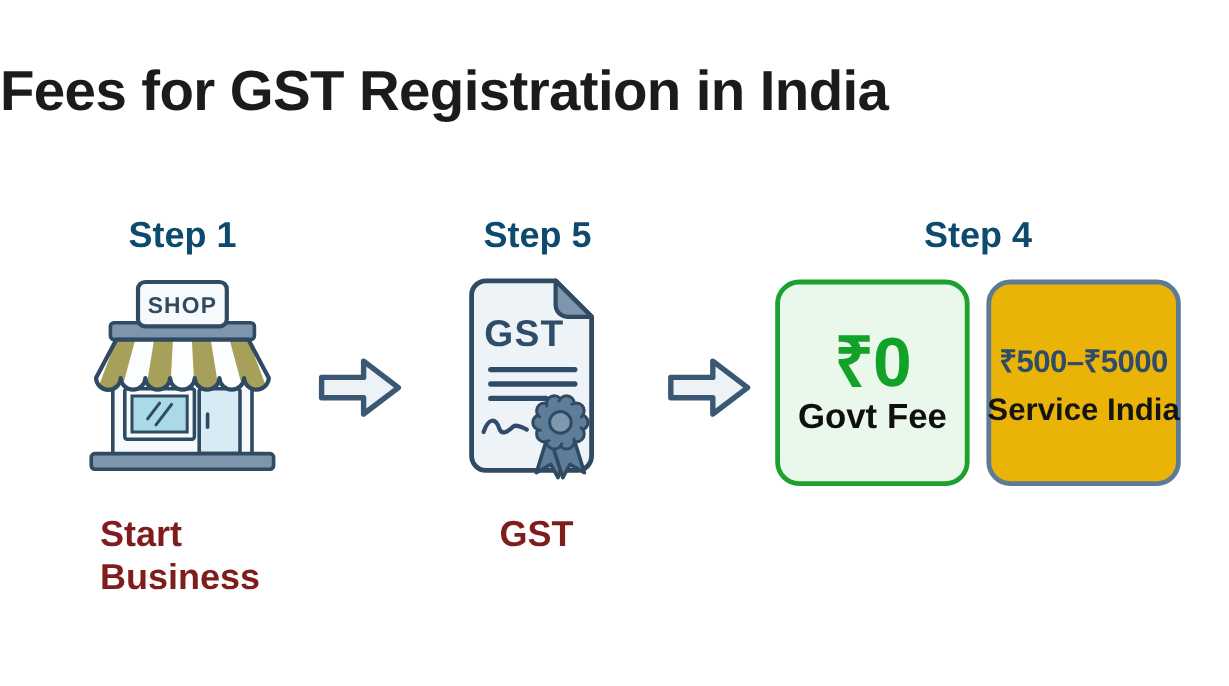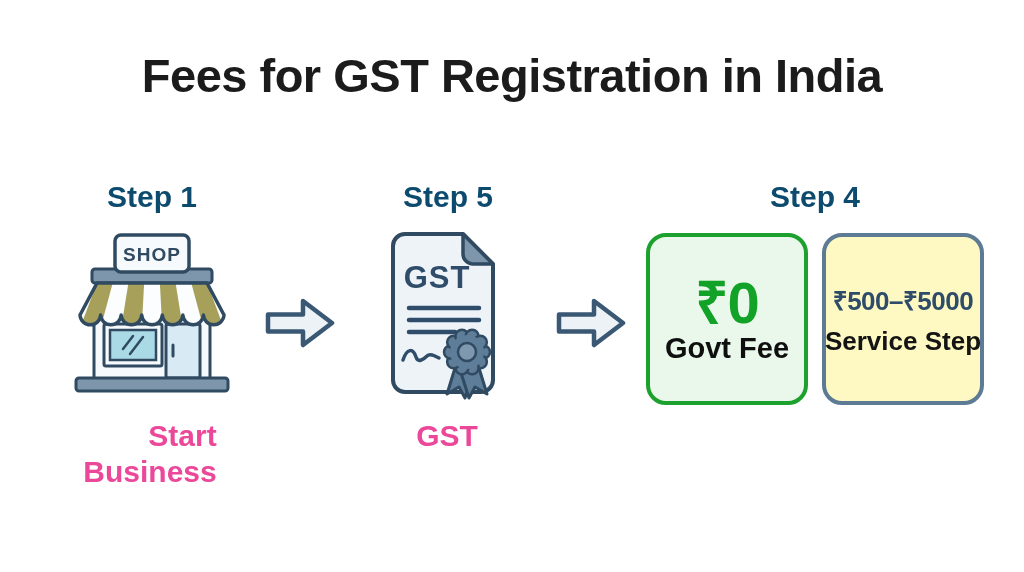--- a/index.html
+++ b/index.html
@@ -1,41 +1,41 @@
 <!DOCTYPE html>
 <html><head>
 <meta charset="utf-8">
 <style>
   html,body{margin:0;padding:0;background:#ffffff;}
   .canvas{
     position:relative;width:1024px;height:572px;background:#ffffff;overflow:hidden;
     font-family:"Liberation Sans", sans-serif;
   }
   .title{
-    position:absolute;left:0;top:48px;width:100%;margin:0;text-align:center;
+    position:absolute;left:0;top:48px;width:100%;margin:0;
     font-size:47px;font-weight:800;letter-spacing:-0.5px;color:#1b1b1b;
   }
   .step-label{
     position:absolute;top:180px;transform:translateX(-50%);
     font-size:30px;font-weight:600;color:#0c4a6e;white-space:nowrap;
   }
   .icon-svg{position:absolute;}
   .card{
     position:absolute;top:233px;width:162px;height:172px;box-sizing:border-box;
     border-radius:20px;display:flex;flex-direction:column;align-items:center;justify-content:center;
   }
   .card-green{left:646px;background:#e9f8ea;border:4px solid #1da12e;}
-  .card-blue{left:822px;background:#fef9c3;border:4px solid #5d7b95;}
+  .card-blue{left:822px;background:#eab308;border:4px solid #5d7b95;}
   .amount-zero{font-size:58px;font-weight:800;color:#13a228;letter-spacing:-1px;line-height:1;}
   .govt-fee{font-size:29px;font-weight:800;color:#0f0f0f;margin-top:0;}
   .price-range{font-size:26px;font-weight:800;color:#2e4c69;letter-spacing:-0.5px;white-space:nowrap;}
   .service-cost{font-size:26px;font-weight:600;color:#141414;margin-top:8px;white-space:nowrap;}
   .caption{
-    position:absolute;top:418px;transform:translateX(-50%);text-align:right;
-    font-size:30px;font-weight:700;line-height:36px;color:#ec4899;white-space:nowrap;
+    position:absolute;top:428px;transform:translateX(-50%);text-align:left;
+    font-size:30px;font-weight:700;line-height:36px;color:#7f1d1d;white-space:nowrap;
   }
 </style>
 </head>
 <body>
 
 <div class="canvas">
 
   <h1 class="title">Fees for GST Registration in India</h1>
 
   <div class="step-label" style="left:152px;">Step 1</div>
@@ -118,21 +118,21 @@
     <path d="M3,17.5 H38 V4 L67,26 L38,48 V34.5 H3 Z" fill="#edf2f6" stroke="#3a5874" stroke-width="4.5" stroke-linejoin="round"></path>
   </svg>
 
   <div class="card card-green">
     <div class="amount-zero">₹0</div>
     <div class="govt-fee">Govt Fee</div>
   </div>
 
   <div class="card card-blue">
     <div class="price-range">₹500–₹5000</div>
-    <div class="service-cost">Service Step</div>
+    <div class="service-cost">Service India</div>
   </div>
 
   <div class="caption" style="left:150px;">
     <div>Start</div>
     <div>Business</div>
   </div>
   <div class="caption" style="left:447px;">
     <div>GST</div>
   </div>
 

